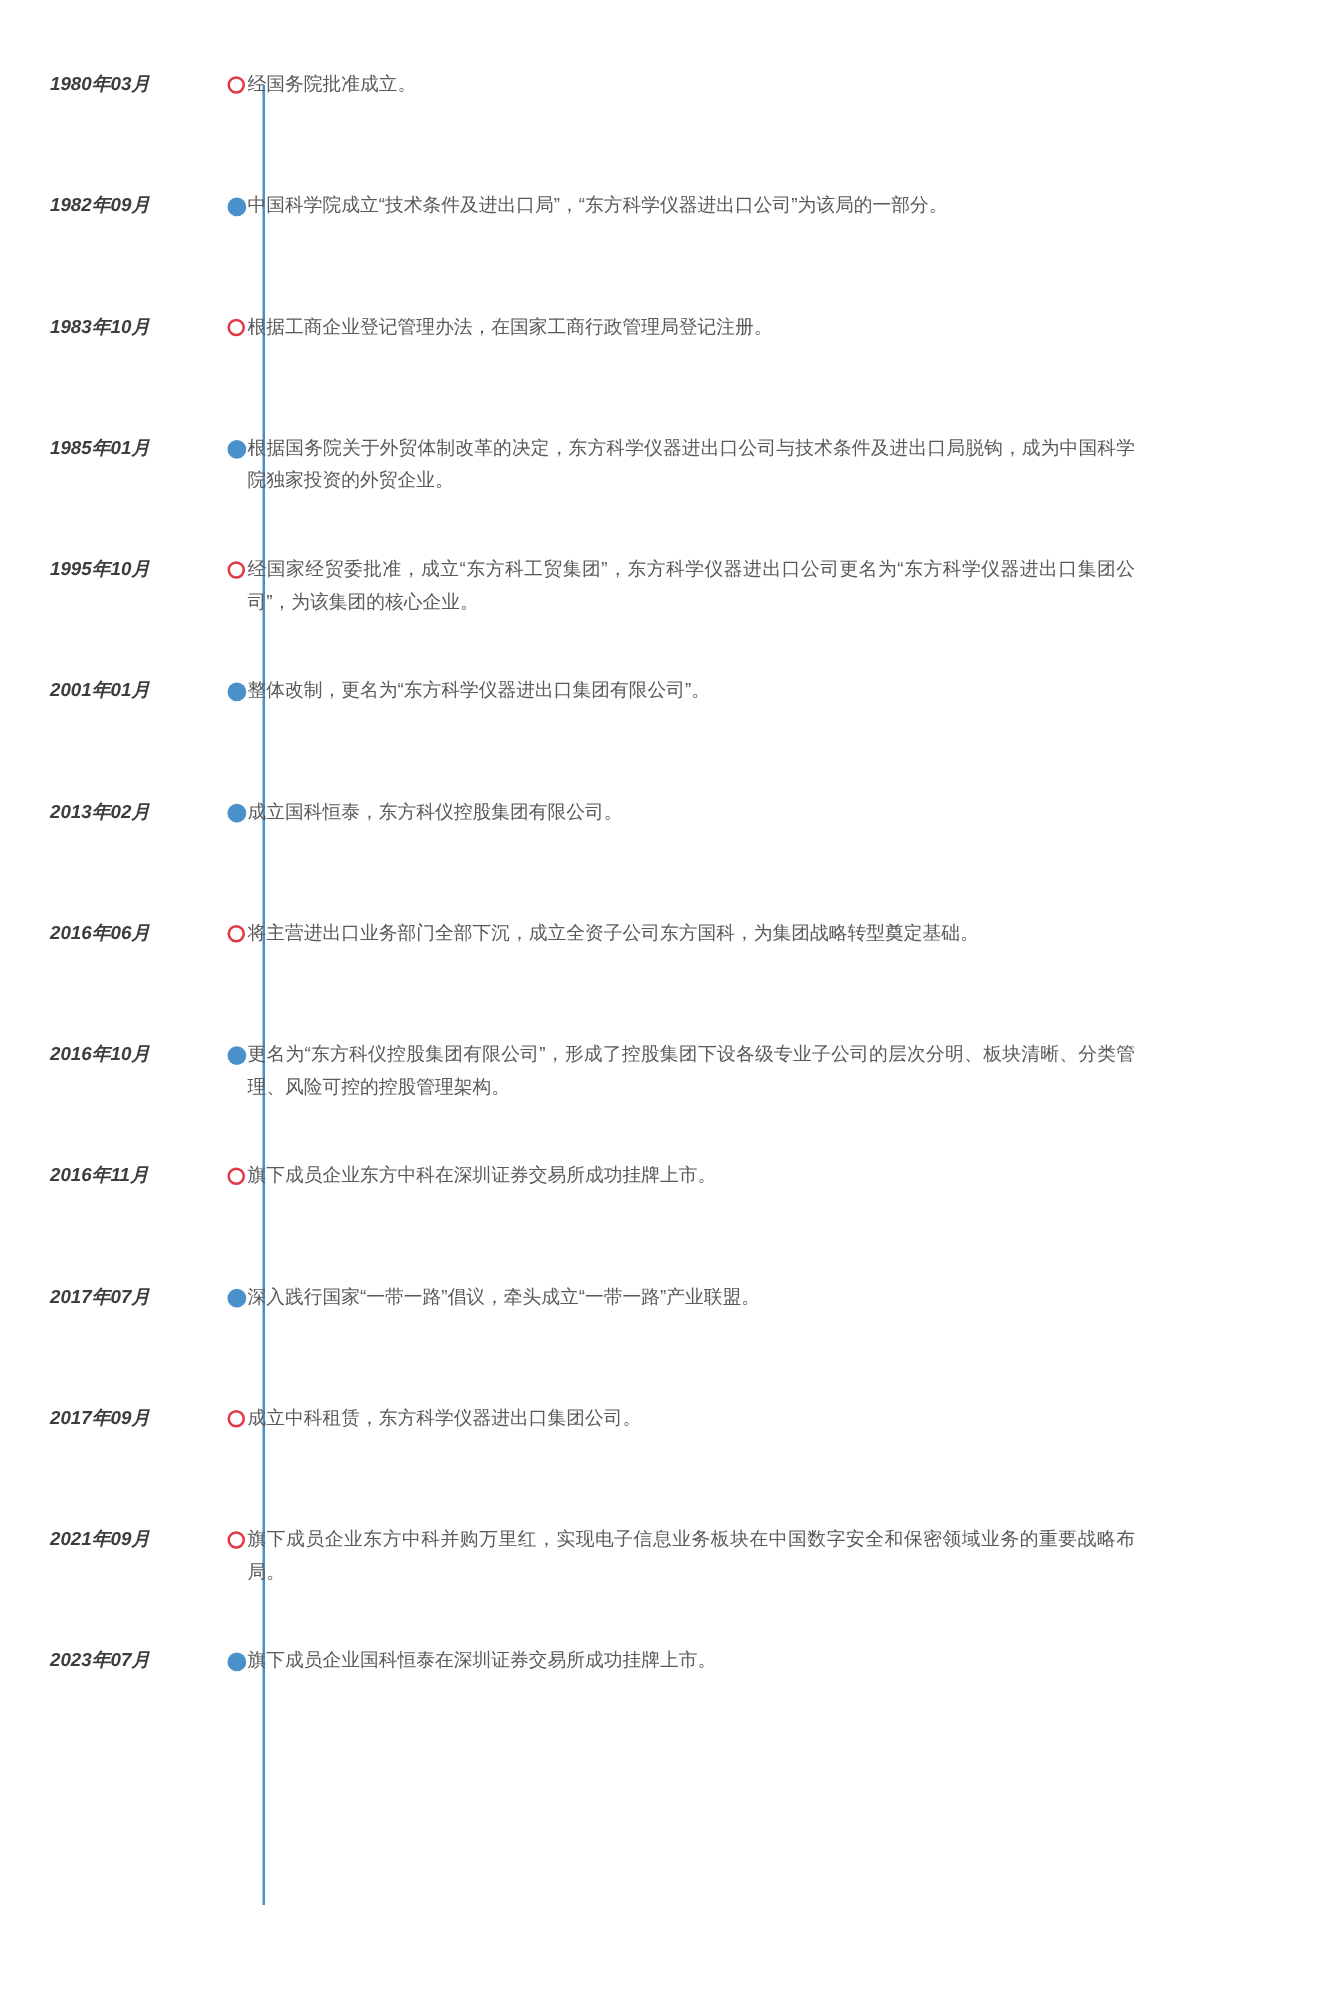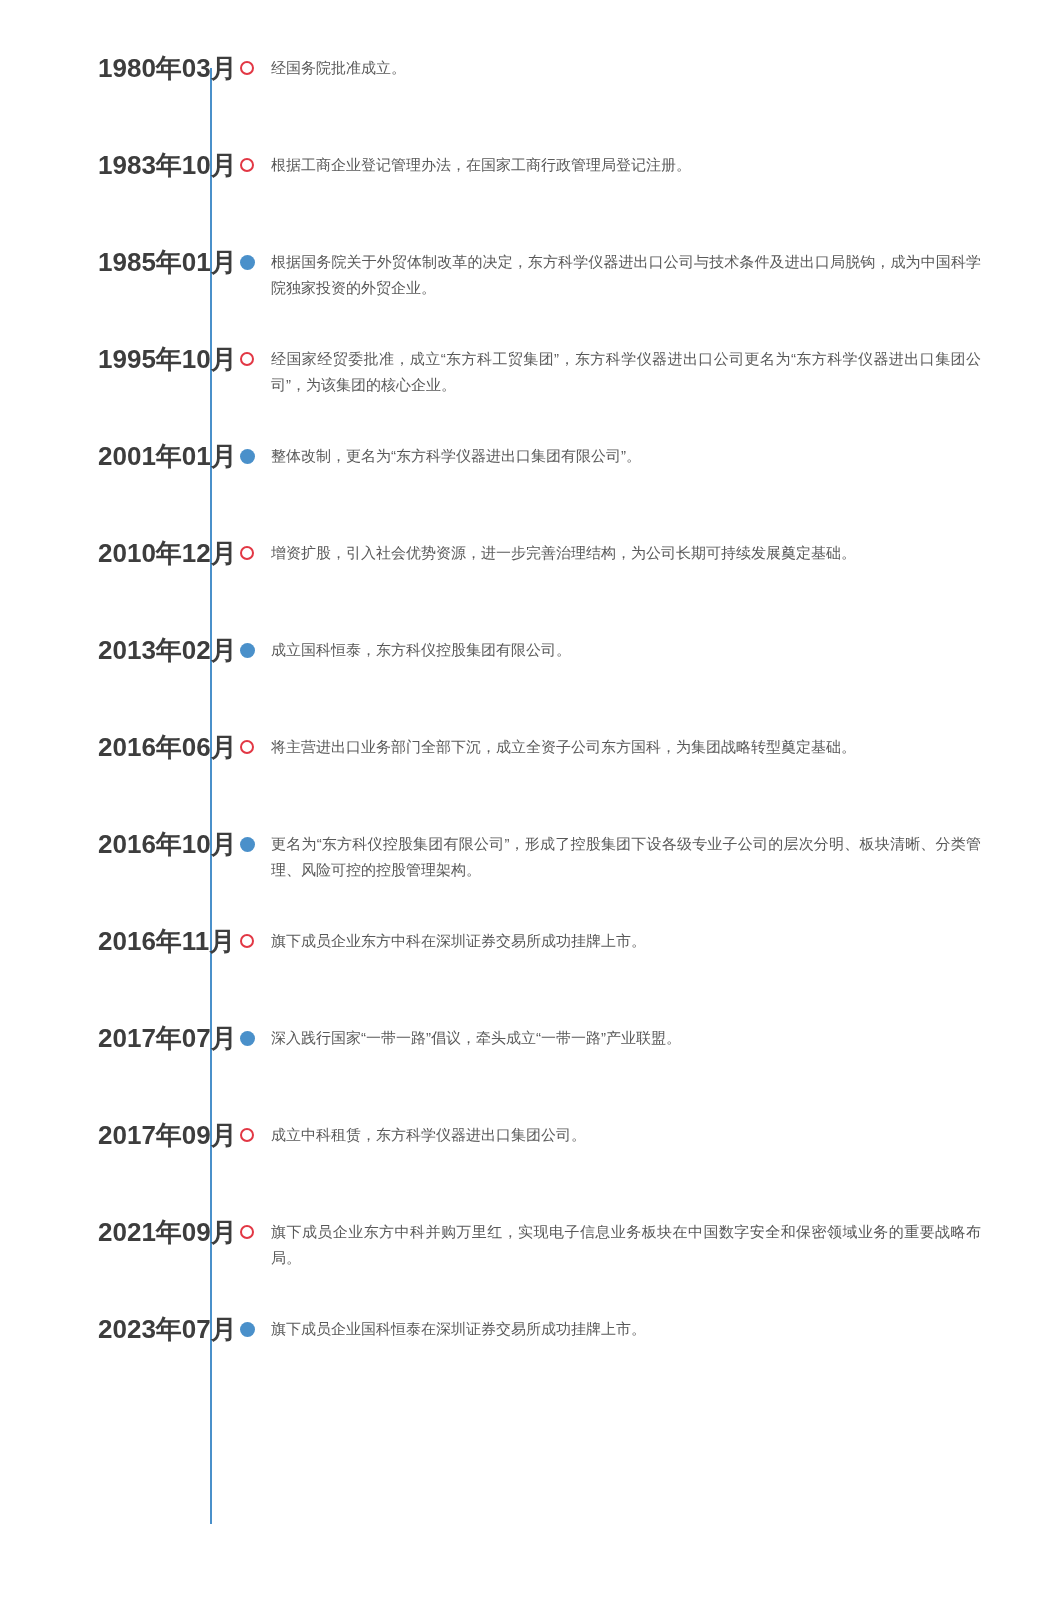--- a/index.html
+++ b/index.html
@@ -34,27 +34,28 @@
     width: 1064px;
     z-index: 2;
   }
   .row {
     display: flex;
     align-items: flex-start;
     height: 97px;
   }
   .date {
     flex: none;
-    margin-left: 98px;
+    margin-left: 40px;
     width: 140px;
-    font-size: 26px;
+    font-size: 15px;
     font-weight: 700;
     line-height: 30px;
     color: var(--date-color, #3d3d3d);
     white-space: nowrap;
+    font-style: italic;
   }
   .marker {
     flex: none;
     width: 18px;
     display: flex;
     justify-content: center;
     position: relative;
     z-index: 3;
   }
   .dot {
@@ -70,21 +71,20 @@
   }
   .dot.hollow-red {
     width: 10px;
     height: 10px;
     background: #ffffff;
     border: 2px solid var(--accent-red, #e23744);
     margin-top: 8px;
   }
   .desc {
     flex: none;
-    margin-left: 15px;
     width: 710px;
     font-size: 15px;
     line-height: 26px;
     color: var(--body-color, #595959);
     margin-top: 2px;
     text-align: justify;
     text-justify: inter-ideograph;
   }
 </style>
 </head>
@@ -94,20 +94,27 @@
   <div class="tl-line"></div>
   <div id="rows">
   <div class="row">
     <div class="date">1980年03月</div>
     <div class="marker">
       <span class="dot hollow-red"></span>
     </div>
     <div class="desc">经国务院批准成立。</div>
   </div>
 
+  <div class="row">
+    <div class="date">1982年09月</div>
+    <div class="marker">
+      <span class="dot filled-blue"></span>
+    </div>
+    <div class="desc">中国科学院成立“技术条件及进出口局”，“东方科学仪器进出口公司”为该局的一部分。</div>
+  </div>
 
   <div class="row">
     <div class="date">1983年10月</div>
     <div class="marker">
       <span class="dot hollow-red"></span>
     </div>
     <div class="desc">根据工商企业登记管理办法，在国家工商行政管理局登记注册。</div>
   </div>
 
   <div class="row">
@@ -127,27 +134,20 @@
   </div>
 
   <div class="row">
     <div class="date">2001年01月</div>
     <div class="marker">
       <span class="dot filled-blue"></span>
     </div>
     <div class="desc">整体改制，更名为“东方科学仪器进出口集团有限公司”。</div>
   </div>
 
-  <div class="row">
-    <div class="date">2010年12月</div>
-    <div class="marker">
-      <span class="dot hollow-red"></span>
-    </div>
-    <div class="desc">增资扩股，引入社会优势资源，进一步完善治理结构，为公司长期可持续发展奠定基础。</div>
-  </div>
 
   <div class="row">
     <div class="date">2013年02月</div>
     <div class="marker">
       <span class="dot filled-blue"></span>
     </div>
     <div class="desc">成立国科恒泰，东方科仪控股集团有限公司。</div>
   </div>
 
   <div class="row">

